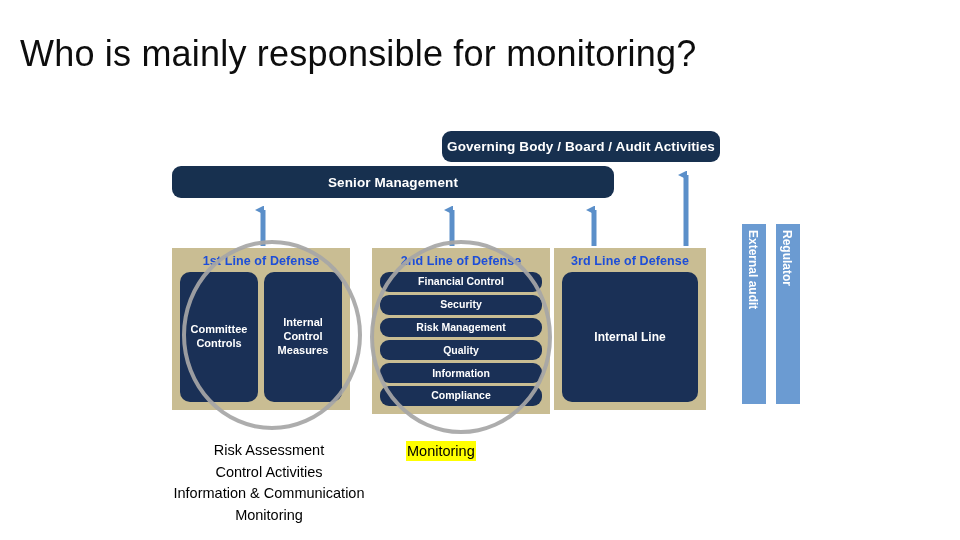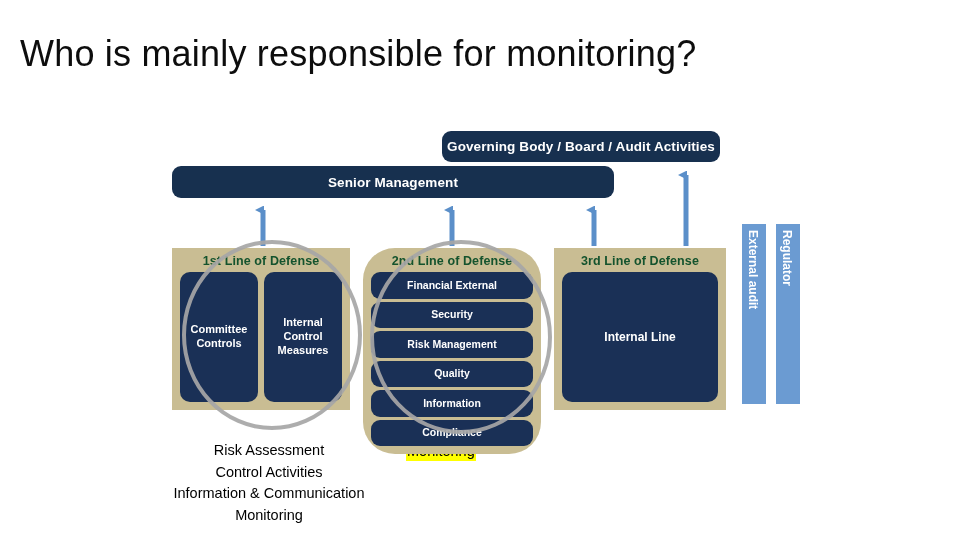--- a/index.html
+++ b/index.html
@@ -65,32 +65,32 @@
     height: 32px;
   }
 
   
   .lod-box {
     position: absolute;
     background: #c9bd93;
     z-index: 2;
   }
   #lod-1 { left: 172px; top: 248px; width: 178px; height: 162px; }
-  #lod-2 { left: 363px; top: 248px; width: 178px; height: 206px; border-radius: 32px; }
-  #lod-3 { left: 554px; top: 248px; width: 172px; height: 162px; }
+  #lod-2 { left: 372px; top: 248px; width: 178px; height: 166px; }
+  #lod-3 { left: 554px; top: 248px; width: 152px; height: 162px; }
 
   .lod-title {
     position: absolute;
     left: 0;
     top: 6px;
     width: 100%;
     text-align: center;
     font-size: 12.5px;
     font-weight: bold;
-    color: #14532d;
+    color: #1d4ed8;
     letter-spacing: 0.1px;
   }
 
   .lod-inner {
     position: absolute;
     left: 8px;
     right: 8px;
     top: 24px;
     bottom: 8px;
     display: flex;
@@ -223,21 +223,21 @@
     <div class="lod-title">1st Line of Defense</div>
     <div class="lod-inner">
       <div class="panel">Committee Controls</div>
       <div class="panel">Internal Control Measures</div>
     </div>
   </div>
 
   <div class="lod-box" id="lod-2">
     <div class="lod-title">2nd Line of Defense</div>
     <div class="lod-inner stack">
-      <div class="panel row">Financial External</div>
+      <div class="panel row">Financial Control</div>
       <div class="panel row">Security</div>
       <div class="panel row">Risk Management</div>
       <div class="panel row">Quality</div>
       <div class="panel row">Information</div>
       <div class="panel row">Compliance</div>
     </div>
   </div>
 
   <div class="lod-box" id="lod-3">
     <div class="lod-title">3rd Line of Defense</div>

